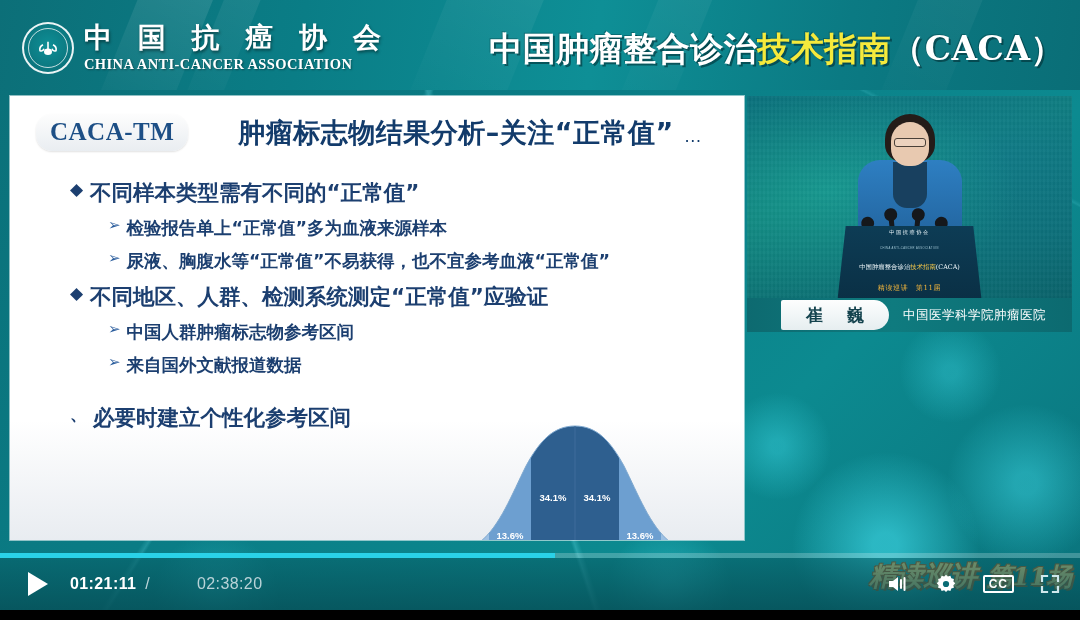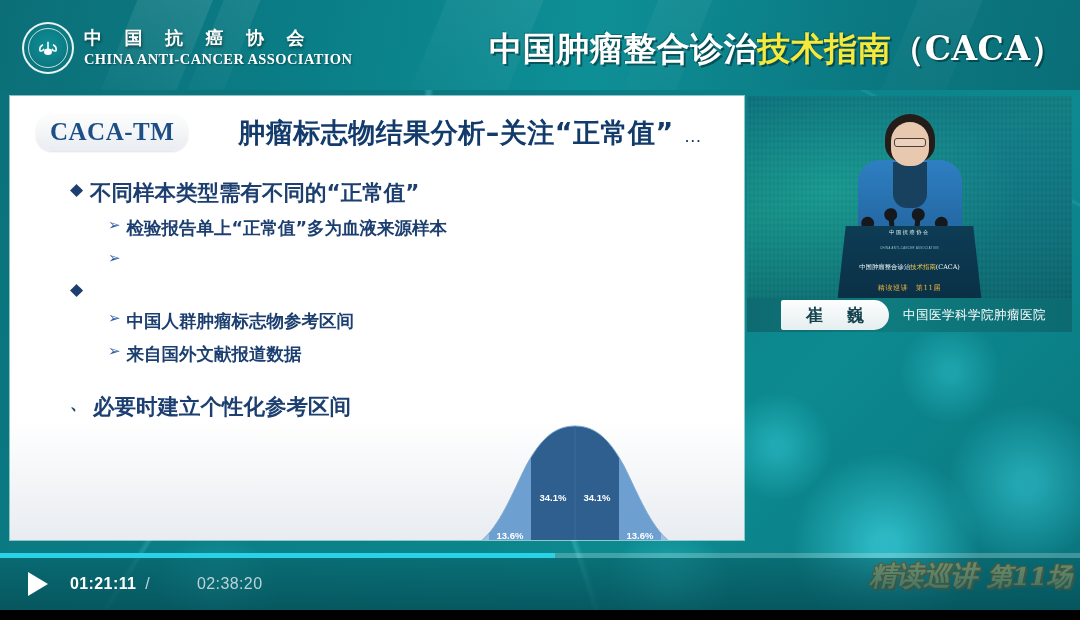--- a/index.html
+++ b/index.html
@@ -41,22 +41,22 @@
 
   .brand{position:absolute;left:22px;top:22px;display:flex;align-items:center;gap:10px;}
   .caca-seal{width:52px;height:52px;border-radius:50%;
     border:2px solid rgba(255,255,255,.92);position:relative;
     background:radial-gradient(circle at 50% 45%,#0e8f96,#0a6a73);}
   .caca-seal::before{content:"";position:absolute;inset:4px;border-radius:50%;
     border:1px solid rgba(255,255,255,.75);}
   .caca-seal .crab{position:absolute;left:50%;top:50%;transform:translate(-50%,-46%);
     width:22px;height:18px;}
   .brand-txt{display:flex;flex-direction:column;line-height:1;}
-  .brand-cn{font-family:Liberation Serif, serif;font-weight:bold;
-    font-size:18px;color:#fff;letter-spacing:9px;
+  .brand-cn{font-family:Liberation Sans, sans-serif;font-weight:bold;
+    font-size:28px;color:#fff;letter-spacing:9px;
     text-shadow:1px 2px 3px rgba(0,0,0,.45);}
   .brand-en{font-family:"Liberation Serif","DejaVu Serif",serif;font-weight:bold;
     font-size:14.5px;color:#fff;letter-spacing:.4px;margin-top:5px;
     text-shadow:1px 1px 2px rgba(0,0,0,.4);}
 
   .header-title{position:absolute;right:16px;top:27px;white-space:nowrap;
     font-family:"DejaVu Serif","Liberation Serif",serif;font-weight:bold;font-size:33px;
     color:#ffffff;letter-spacing:.5px;
     text-shadow:2px 2px 0 rgba(0,40,45,.55), -1px -1px 0 rgba(0,50,55,.35);}
   .header-title .hl{color:#f5ea3c;}
@@ -221,23 +221,25 @@
       <div class="b1">
         <span class="dia">◆</span>
         <span>不同样本类型需有不同的“正常值”</span>
       </div>
       <div class="b2">
         <span class="arw">➢</span>
         <span>检验报告单上“正常值”多为血液来源样本</span>
       </div>
       <div class="b2">
         <span class="arw">➢</span>
+        <span>尿液、胸腹水等“正常值”不易获得，也不宜参考血液“正常值”</span>
       </div>
       <div class="b1">
         <span class="dia">◆</span>
+        <span>不同地区、人群、检测系统测定“正常值”应验证</span>
       </div>
       <div class="b2">
         <span class="arw">➢</span>
         <span>中国人群肿瘤标志物参考区间</span>
       </div>
       <div class="b2">
         <span class="arw">➢</span>
         <span>来自国外文献报道数据</span>
       </div>
       <div class="b-last">
@@ -351,16 +353,44 @@
   </div>
 
   <div class="playerbar">
     <div class="pb-play"></div>
     <div class="pb-time">
       <span class="cur">01:21:11</span>
       <span class="sep">/</span>
       <span class="tot">02:38:20</span>
     </div>
 
+    <div class="pb-right">
+      <div class="ic">
+        <svg width="22" height="20" viewBox="0 0 22 20">
+          <path d="M2 7 H6 L11 3 V17 L6 13 H2 Z" fill="#ffffff"></path>
+          <path d="M14 6 V14" stroke="#ffffff" stroke-width="2" stroke-linecap="round"></path>
+          <path d="M17.5 4 V16" stroke="#ffffff" stroke-width="2" stroke-linecap="round"></path>
+        </svg>
+      </div>
+      <div class="ic">
+        <svg width="22" height="22" viewBox="0 0 24 24">
+          <path fill="#ffffff" d="M12 1.8l2 2.1 2.8-.8 1 2.7 2.8.7-.5 2.8 2 2-2 2 .5 2.8-2.8.7-1 2.7-2.8-.8-2 2.1-2-2.1-2.8.8-1-2.7-2.8-.7.5-2.8-2-2 2-2-.5-2.8 2.8-.7 1-2.7 2.8.8z"></path>
+          <circle cx="12" cy="12" r="3.4" fill="#0a6b74"></circle>
+        </svg>
+      </div>
+      <div class="ic">
+        <span class="cc-box">CC</span>
+      </div>
+      <div class="ic">
+        <svg width="20" height="20" viewBox="0 0 20 20">
+          <g stroke="#cfe8ec" stroke-width="2.2" fill="none" stroke-linecap="square">
+            <path d="M2 7 V2 H7"></path>
+              <path d="M13 2 H18 V7"></path>
+            <path d="M18 13 V18 H13"></path>
+              <path d="M7 18 H2 V13"></path>
+          </g>
+        </svg>
+      </div>
+    </div>
   </div>
 
   <div class="bottom-black"></div>
 </div>
 
 </body></html>

